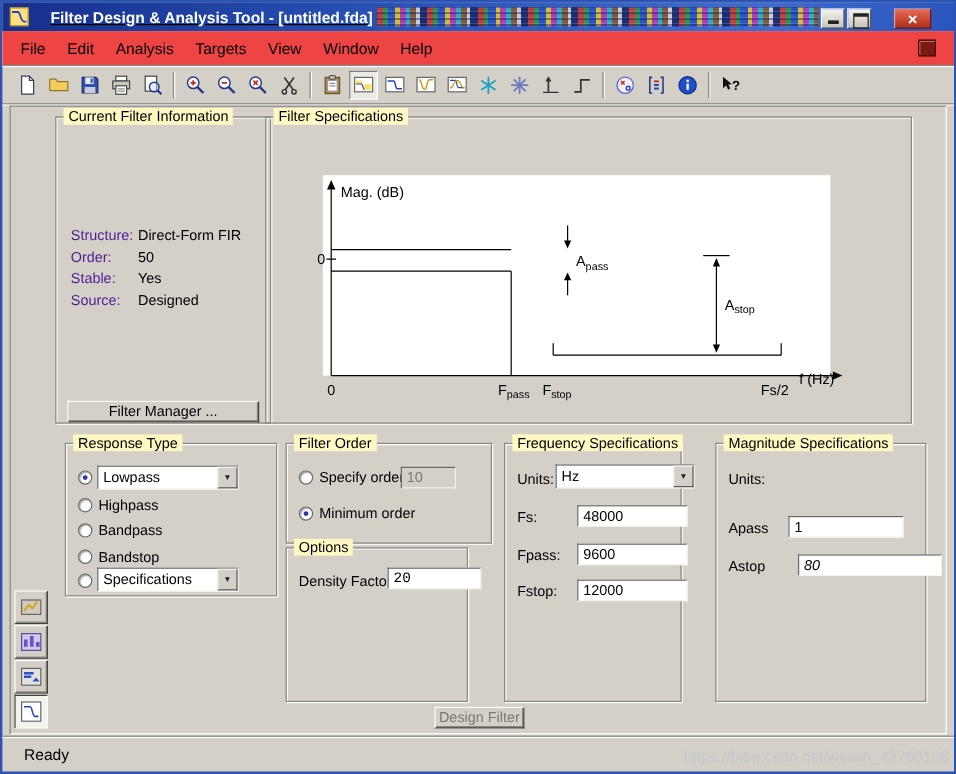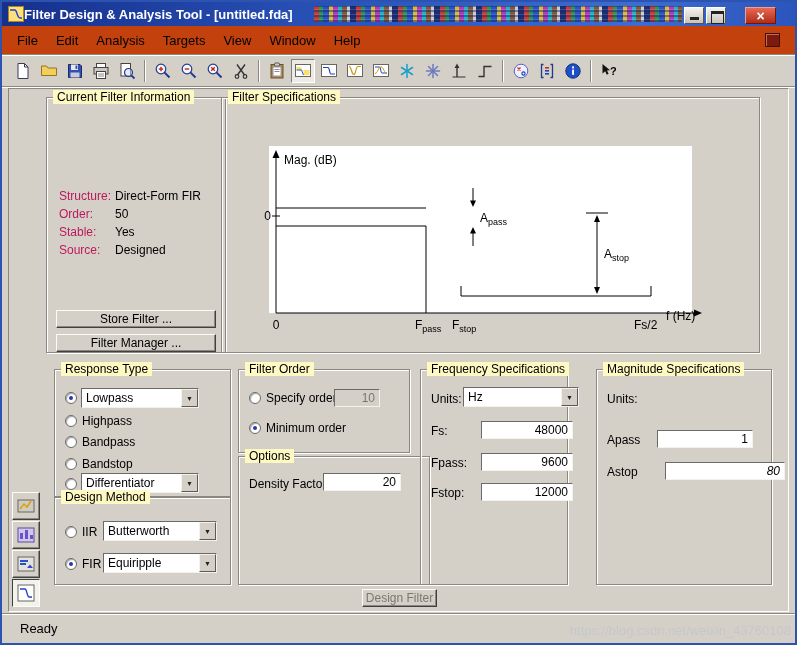--- a/index.html
+++ b/index.html
@@ -6,37 +6,37 @@
   html,body { background:#6a6a6a; }
   .window {
     position: relative; width: 797px; height: 645px; background: #d4d0c8;
     font-family: "Liberation Sans", sans-serif; font-size: 12px; color:#000;
     box-shadow: inset 0 0 0 2px #2d53b0; overflow: hidden;
   }
   .abs { position: absolute; }
   
   .titlebar { position:absolute; left:2px; top:2px; right:2px; height:24px;
     background: linear-gradient(90deg,#16308c 0%, #2a55bc 45%, #3e6cd0 80%, #2a55bc 100%);
-    display:flex; align-items:center; padding-left:6px; gap:0; }
+    display:flex; align-items:center; padding-left:6px; gap:18px;text-decoration:underline; }
   .title-text { color:#fff; font-weight:bold; font-size:13px; white-space:nowrap; }
   .noise { position:absolute; left:312px; top:4px; width:368px; height:16px; opacity:.9;
     background-image:
       repeating-linear-gradient(0deg, rgba(20,30,90,.45) 0 2px, rgba(255,255,255,.14) 2px 3px, rgba(0,0,0,0) 3px 5px),
       repeating-linear-gradient(90deg,#d43a2a 0 5px,#2a9a4a 5px 9px,#2a52c8 9px 15px,#e8c81e 15px 19px,#b83ab8 19px 24px,#28b8c8 24px 28px,#8a5a2a 28px 33px,#d8d8d8 33px 36px,#1a2a6a 36px 42px); }
   .winbtn { position:absolute; top:5px; height:17px; background:linear-gradient(#f4f2ec,#c8c4bc);
     border:1px solid; border-color:#fff #555 #555 #fff; }
   .winbtn.min { right:91px; width:20px; }
   .winbtn.min::after { content:""; position:absolute; left:5px; bottom:3px; width:9px; height:3px; background:#222; }
   .winbtn.max { right:69px; width:20px; }
   .winbtn.max::after { content:""; position:absolute; left:4px; top:3px; width:11px; height:9px; border:1px solid #222; border-top-width:3px; }
   .winbtn.close { right:19px; width:31px; background:linear-gradient(#e66a52,#b22c18);
     border-color:#f0a090 #701508 #701508 #f0a090; display:flex; align-items:center; justify-content:center;
     color:#fff; font-size:14px; font-weight:bold; line-height:1; }
   
-  .menubar { position:absolute; left:2px; top:26px; right:2px; height:29px; background:#c2410c;
+  .menubar { position:absolute; left:2px; top:26px; right:2px; height:29px; background:#ef4444;
     border-bottom:1px solid #8a887f; box-shadow:0 1px 0 #fff; display:flex; align-items:center; padding-left:6px; }
   .menuitem { padding:4px 9px; font-size:13px; }
   .dockicon { position:absolute; right:15px; top:7px; width:15px; height:14px;
     background:#7a1a10; border:1px solid #40120a; box-shadow: inset 1px 1px 0 #c86a50; }
   
   .toolbar { position:absolute; left:2px; top:56px; right:2px; height:31px;
     border-bottom:1px solid #8a887f; box-shadow:0 1px 0 #fff;
     display:flex; align-items:center; padding-left:8px; }
   .tbtn { width:24px; height:24px; border:0; background:transparent; padding:0; margin:0 1px;
     display:flex; align-items:center; justify-content:center; }
@@ -47,31 +47,31 @@
     border:1px solid; border-color:#8a887f #fff #fff #8a887f; }
   
   .statusbar { position:absolute; left:2px; right:2px; bottom:2px; height:30px;
     border-top:1px solid #8a887f; box-shadow: inset 0 1px 0 #fff;
     display:flex; align-items:center; padding-left:18px; font-size:13px; }
   .watermark { position:absolute; right:6px; bottom:7px; font-size:13px; color:#c4c6ce; opacity:.85; white-space:nowrap; }
   
   .group { position:absolute; border:1px solid #8a887f; box-shadow: inset 1px 1px 0 #fff, 1px 1px 0 #fff; }
   .legend { position:absolute; top:-8px; left:6px; background:#fef9c3; padding:0 4px; font-size:12px; white-space:nowrap; }
   .lbl { position:absolute; font-size:12px; white-space:nowrap; }
-  .blue { color:#be185d; }
+  .blue { color:#4c1d95; }
   .radio { position:absolute; width:12px; height:12px; border-radius:50%; background:#fff;
     border:1px solid #6a6a6a; box-shadow: inset 1px 1px 1px rgba(0,0,0,.35); }
   .radio.checked::after { content:""; position:absolute; left:3px; top:3px; width:4px; height:4px; border-radius:50%; background:#2838a8; }
   .combo { position:absolute; height:20px; background:#fff; border:1px solid;
     border-color:#6a6a6a #f4f2ec #f4f2ec #6a6a6a; display:flex; align-items:stretch; }
   .cval { flex:1; font-size:12px; padding:2px 4px; white-space:nowrap; overflow:hidden; }
   .carrow { width:17px; background:#d4d0c8; border:1px solid; border-color:#f4f2ec #5a5a5a #5a5a5a #f4f2ec;
     font-size:7px; color:#222; display:flex; align-items:center; justify-content:center; }
   .tinput { position:absolute; height:18px; background:#fff; border:1px solid;
-    border-color:#6a6a6a #f4f2ec #f4f2ec #6a6a6a; font-size:12px; padding:1px 4px; font-family:inherit; color:#000;text-align:right; }
+    border-color:#6a6a6a #f4f2ec #f4f2ec #6a6a6a; font-size:12px; padding:1px 4px; font-family:inherit; color:#000; }
   .tinput.disabled { background:#d4d0c8; color:#7a786f; }
   .btn { position:absolute; background:#d4d0c8; border:1px solid; border-color:#fdfbf5 #404040 #404040 #fdfbf5;
     box-shadow: inset -1px -1px 0 #8a887f; font-size:12px; display:flex; align-items:center; justify-content:center; }
   .btn.disabled { color:#7a786f; }
   .sbtn { position:absolute; left:12px; width:28px; height:28px; background:#d4d0c8; border:1px solid;
     border-color:#fdfbf5 #404040 #404040 #fdfbf5; box-shadow: inset -1px -1px 0 #8a887f;
     display:flex; align-items:center; justify-content:center; }
   .sbtn.pressed { border-color:#404040 #fdfbf5 #fdfbf5 #404040; box-shadow:none; background:#f4f2ec; }
   svg text { font-family:"Liberation Sans", sans-serif; fill:#000; }
 </style>
@@ -305,21 +305,20 @@
   <div class="group" style="left:46px;top:97px;width:180px;height:256px">
     <span class="legend">Current Filter Information</span>
     <span class="lbl blue" style="left:12px;top:91px">Structure:</span>
     <span class="lbl" style="left:68px;top:91px">Direct-Form FIR</span>
     <span class="lbl blue" style="left:12px;top:109px">Order:</span>
     <span class="lbl" style="left:68px;top:109px">50</span>
     <span class="lbl blue" style="left:12px;top:127px">Stable:</span>
     <span class="lbl" style="left:68px;top:127px">Yes</span>
     <span class="lbl blue" style="left:12px;top:145px">Source:</span>
     <span class="lbl" style="left:68px;top:145px">Designed</span>
-    <div class="btn" style="left:9px;top:212px;width:160px;height:18px">Store Filter ...</div>
     <div class="btn" style="left:9px;top:236px;width:160px;height:18px">Filter Manager ...</div>
   </div>
 
   <div class="group" style="left:221px;top:97px;width:539px;height:256px">
     <span class="legend">Filter Specifications</span>
     <svg class="abs" style="left:0;top:0" width="535" height="252" viewBox="0 0 535 252">
       <rect x="47" y="48" width="423" height="167" fill="#ffffff"></rect>
 
       <line x1="54" y1="215" x2="54" y2="58" stroke="#000"></line>
       <polygon points="54,52 50.5,60 57.5,60" fill="#000"></polygon>
@@ -365,54 +364,39 @@
       <span class="carrow">▼</span>
     </div>
     <span class="radio" style="left:10px;top:45px"></span>
     <span class="lbl" style="left:27px;top:44px">Highpass</span>
     <span class="radio" style="left:10px;top:66px"></span>
     <span class="lbl" style="left:27px;top:65px">Bandpass</span>
     <span class="radio" style="left:10px;top:88px"></span>
     <span class="lbl" style="left:27px;top:87px">Bandstop</span>
     <span class="radio" style="left:10px;top:108px"></span>
     <div class="combo" style="left:26px;top:103px;width:118px">
-      <span class="cval">Differentiator</span>
+      <span class="cval">Specifications</span>
       <span class="carrow">▼</span>
     </div>
   </div>
 
-  <div class="group" style="left:54px;top:497px;width:177px;height:88px">
-    <span class="legend">Design Method</span>
-    <span class="radio" style="left:10px;top:28px"></span>
-    <span class="lbl" style="left:27px;top:27px">IIR</span>
-    <div class="combo" style="left:48px;top:23px;width:114px">
-      <span class="cval">Butterworth</span>
-      <span class="carrow">▼</span>
-    </div>
-    <span class="radio checked" style="left:10px;top:60px"></span>
-    <span class="lbl" style="left:27px;top:59px">FIR</span>
-    <div class="combo" style="left:48px;top:55px;width:114px">
-      <span class="cval">Equiripple</span>
-      <span class="carrow">▼</span>
-    </div>
-  </div>
 
   <div class="group" style="left:238px;top:369px;width:172px;height:84px">
     <span class="legend">Filter Order</span>
     <span class="radio" style="left:10px;top:22px"></span>
     <span class="lbl" style="left:27px;top:21px">Specify order:</span>
     <input class="tinput disabled" style="left: 95px; top: 19px; width: 46px;" value="10">
     <span class="radio checked" style="left:10px;top:52px"></span>
     <span class="lbl" style="left:27px;top:51px">Minimum order</span>
   </div>
 
-  <div class="group" style="left:238px;top:456px;width:192px;height:129px">
+  <div class="group" style="left:238px;top:456px;width:152px;height:129px">
     <span class="legend">Options</span>
     <span class="lbl" style="left:10px;top:20px">Density Factor:</span>
-    <input class="tinput" style="left: 84px; top: 16px; width: 78px;" value="20">
+    <input class="tinput" style="left: 84px; top: 16px; width: 78px; font-family: Liberation Mono, monospace;" value="20">
   </div>
 
   <div class="group" style="left:420px;top:369px;width:148px;height:216px">
     <span class="legend">Frequency Specifications</span>
     <span class="lbl" style="left:10px;top:22px">Units:</span>
     <div class="combo" style="left:42px;top:17px;width:116px">
       <span class="cval">Hz</span>
       <span class="carrow">▼</span>
     </div>
     <span class="lbl" style="left:10px;top:54px">Fs:</span>

